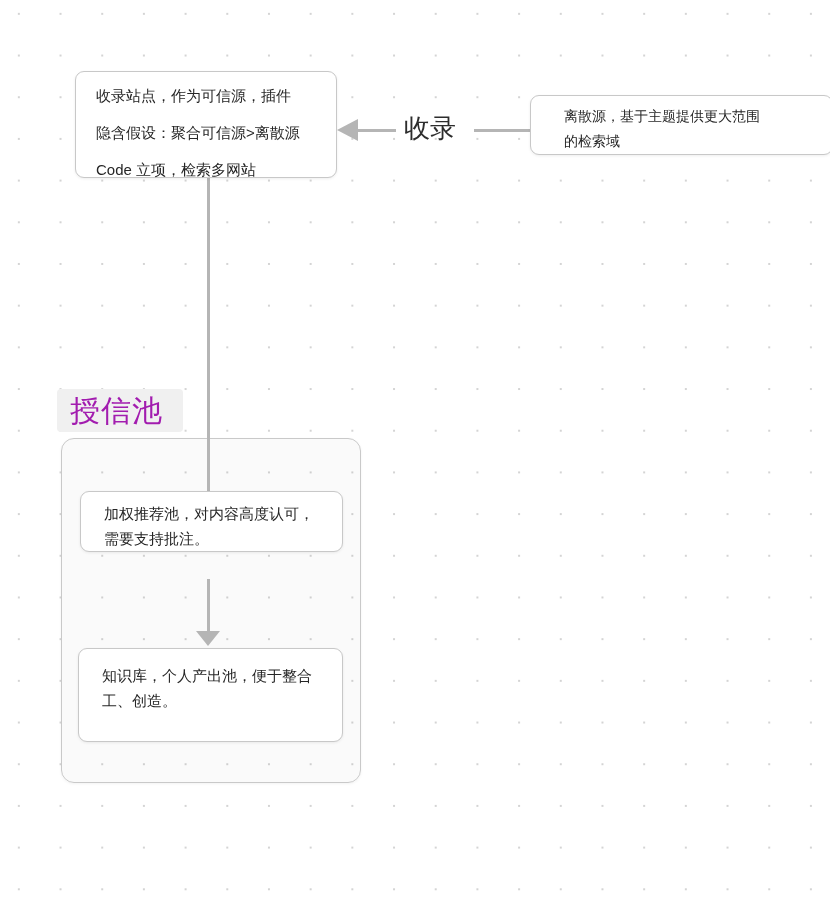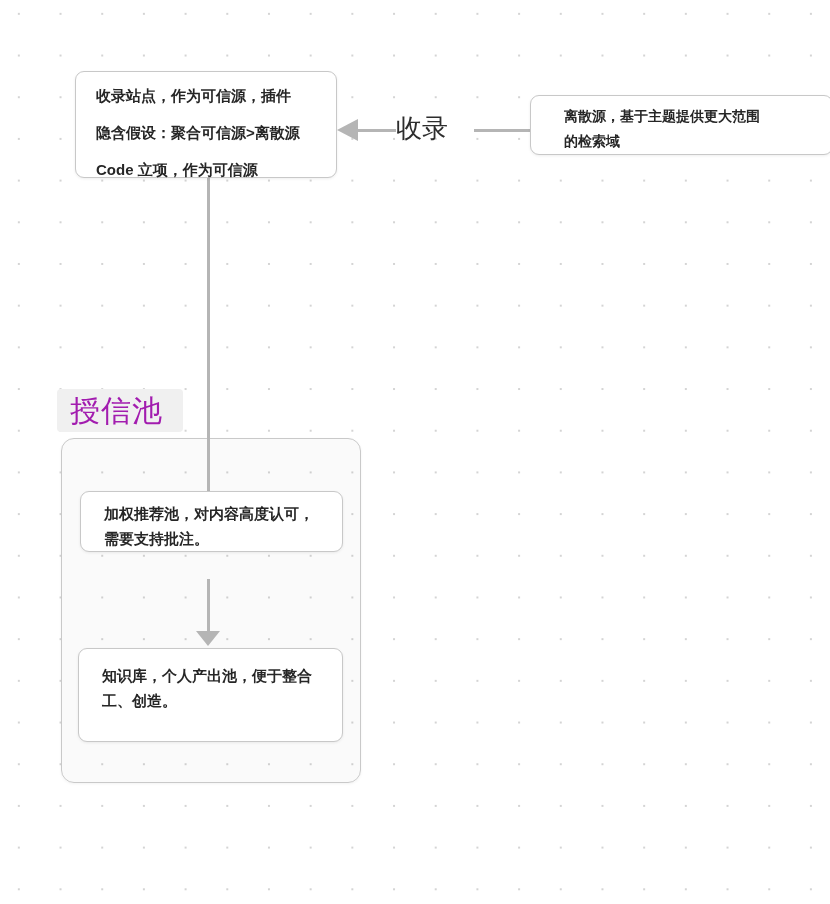--- a/index.html
+++ b/index.html
@@ -13,21 +13,21 @@
     background-image:radial-gradient(circle,#d4d4d4 1.3px,rgba(255,255,255,0) 1.4px);
     background-size:41.7px 41.7px;
     background-position:-2px -7px;
   }
   .node{
     position:absolute;box-sizing:border-box;
     background:#ffffff;border:1.5px solid #c8c8c8;border-radius:9px;
     box-shadow:0 1px 3px rgba(0,0,0,0.07);
     color:#262626;
   }
-  .node .line{white-space:nowrap;font-weight:bold;}
+  .node .line{white-space:nowrap;}
   
   .sources{left:75px;top:71px;width:262px;height:107px;padding:13px 0 0 20px;font-size:15px;}
   .sources .line{line-height:22px;margin:0 0 15px 0;}
   
   .discrete{left:530px;top:95px;width:303px;height:60px;padding:8px 0 0 33px;font-size:14px;}
   .discrete .line{line-height:25px;margin:0;}
   
   .weighted{left:80px;top:491px;width:263px;height:61px;padding:9px 0 0 23px;font-size:15px;}
   .weighted .line{line-height:25px;margin:0;}
   .knowledge{left:78px;top:648px;width:265px;height:94px;padding:14px 0 0 23px;font-size:15px;}
@@ -50,21 +50,21 @@
   .ah{position:absolute;width:0;height:0;}
   .ah-left{left:337px;top:119px;border-top:11px solid transparent;border-bottom:11px solid transparent;border-right:21px solid #b5b5b5;}
   .ah-down1{left:196px;top:502px;border-left:12px solid transparent;border-right:12px solid transparent;border-top:15px solid #b5b5b5;}
   .ah-down2{left:196px;top:631px;border-left:12px solid transparent;border-right:12px solid transparent;border-top:15px solid #b5b5b5;}
   .hseg-a{left:358px;top:128.5px;width:38px;height:3px;}
   .hseg-b{left:474px;top:128.5px;width:56px;height:3px;}
   .vseg-1{left:206.5px;top:178px;width:3px;height:325px;}
   .vseg-2{left:206.5px;top:579px;width:3px;height:53px;}
   .edge-label{
     position:absolute;left:396px;top:111px;width:68px;height:34px;
-    text-align:left;font-size:26px;line-height:34px;font-weight:500;color:#2d2d2d;
+    text-align:center;font-size:26px;line-height:34px;font-weight:500;color:#2d2d2d;
   }
 </style>
 </head>
 <body>
 
 <div class="canvas">
 
   <div class="frame"></div>
 
   <div class="chip">授信池</div>
@@ -82,21 +82,21 @@
   <div>
     <div class="ah ah-left"></div>
     <div class="seg hseg-a"></div>
     <div class="seg hseg-b"></div>
   </div>
   <div class="edge-label">收录</div>
 
   <div class="node sources">
     <p class="line">收录站点，作为可信源，插件</p>
     <p class="line">隐含假设：聚合可信源&gt;离散源</p>
-    <p class="line">Code 立项，作为可信源</p>
+    <p class="line">Code 立项，检索多网站</p>
   </div>
 
   <div class="node discrete">
     <p class="line">离散源，基于主题提供更大范围</p>
     <p class="line">的检索域</p>
   </div>
 
   <div class="node weighted">
     <p class="line">加权推荐池，对内容高度认可，</p>
     <p class="line">需要支持批注。</p>

